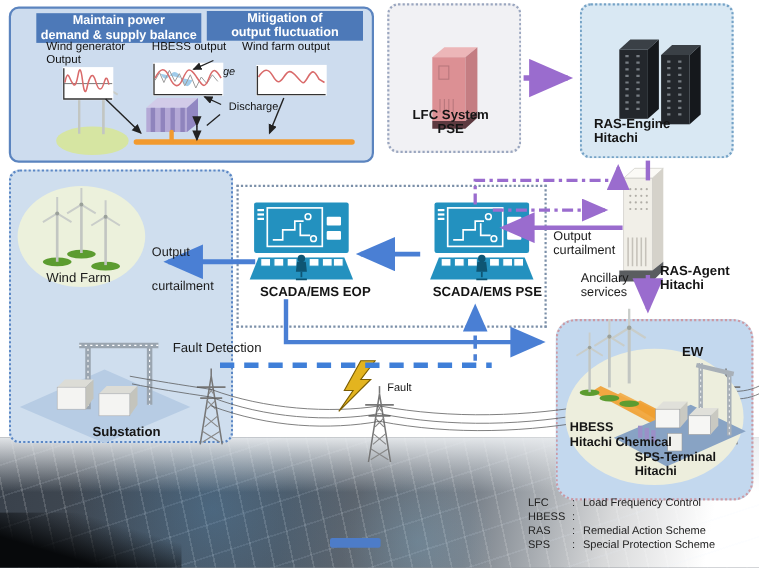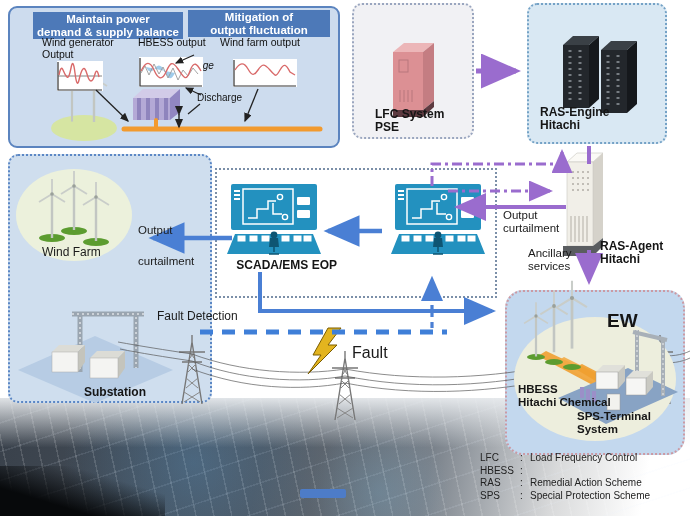--- a/index.html
+++ b/index.html
@@ -57,45 +57,46 @@
 
   <div class="hdr pre" style="left:33px;top:12px;width:150px;height:26px;">Maintain power
 demand &amp; supply balance</div>
   <div class="hdr pre" style="left:188px;top:10px;width:142px;height:26px;">Mitigation of
 output fluctuation</div>
   <div class="chart-label pre" style="left:42px;top:37px;width:80px;">Wind generator
 Output</div>
   <div class="chart-label" style="left:138px;top:37px;width:72px;">HBESS output</div>
   <div class="chart-label" style="left:220px;top:37px;width:100px;">Wind farm output</div>
   <div class="anno" style="left:181px;top:60px;font-style:italic;">Charge</div>
-  <div class="anno" style="left:197px;top:92px;">Discharge</div>
-
-  <div class="node-label pre" style="left:375px;top:108px;">LFC System
+  <div class="anno" style="left:208px;top:92px;">Discharge</div>
+
+  <div class="node-label pre" style="left:375px;top:98px;text-align:center;">LFC System
 PSE</div>
   <div class="node-label pre" style="left:540px;top:106px;">RAS-Engine
 Hitachi</div>
   <div class="node-label pre" style="left:600px;top:240px;">RAS-Agent
 Hitachi</div>
   <div class="node-label" style="left:225px;top:259px;width:112px;text-align:right;">SCADA/EMS EOP</div>
+  <div class="node-label" style="left:387px;top:259px;width:112px;text-align:center;">SCADA/EMS PSE</div>
   <div class="plain-label" style="left:42px;top:245px;font-size:12px;">Wind Farm</div>
   <div class="node-label" style="left:62px;top:386px;margin-left:22px;">Substation</div>
-  <div class="node-label" style="left:607px;top:314px;font-size:19px;">EW</div>
+  <div class="node-label" style="left:620px;top:314px;font-size:12px;">EW</div>
   <div class="node-label pre" style="left:518px;top:383px;font-size:11.5px;line-height:12.5px;">HBESS
 Hitachi Chemical</div>
   <div class="node-label pre" style="left:577px;top:410px;font-size:11.5px;line-height:12.5px;">SPS-Terminal
-System</div>
+Hitachi</div>
 
   <div class="plain-label pre" style="left:138px;top:215px;line-height:31px;">Output
 curtailment</div>
   <div class="plain-label pre" style="left:503px;top:209px;line-height:13px;">Output
 curtailment</div>
   <div class="plain-label pre" style="left:528px;top:247px;line-height:13px;">Ancillary
 services</div>
   <div class="plain-label" style="left:157px;top:309px;font-size:12px;">Fault Detection</div>
-  <div class="plain-label" style="left:352px;top:346px;font-size:16px;">Fault</div>
+  <div class="plain-label" style="left:352px;top:346px;font-size:10px;">Fault</div>
 
   <div class="abs legend">
     <div class="row">
       <span class="abbr">LFC</span>
       <span class="sep">:</span>
       <span>Load Frequency Control</span>
     </div>
     <div class="row">
       <span class="abbr">HBESS</span>
       <span class="sep">:</span>

